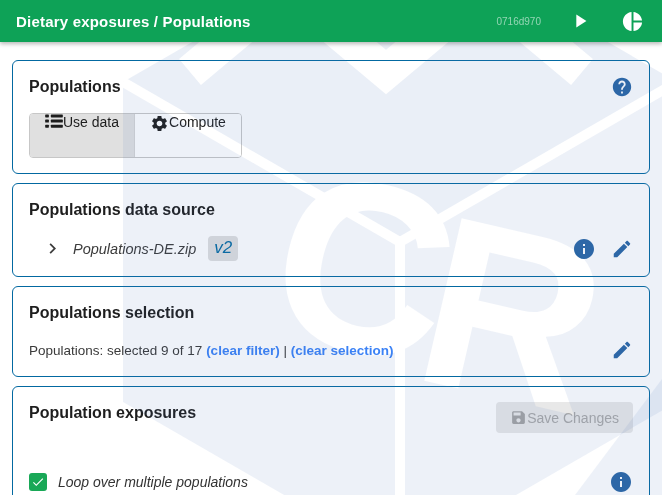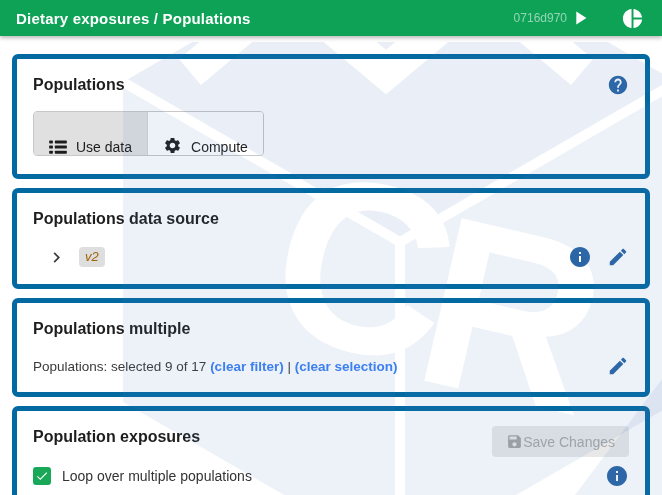--- a/index.html
+++ b/index.html
@@ -2,69 +2,69 @@
 <html><head>
 <meta charset="utf-8">
 <style>
   * { margin:0; padding:0; box-sizing:border-box; }
   html,body { width:662px; height:495px; overflow:hidden; background:#fff;
               font-family:"Liberation Sans", sans-serif; }
 
   
   .app-header {
     position:relative; z-index:10;
-    height:36px; background:#0ea257;
+    height:42px; background:#0ea257;
     display:flex; align-items:center;
     padding:0 16px;
     box-shadow:0 2px 4px rgba(0,0,0,.28);
   }
   .app-header .title { color:#fff; font-size:15px; font-weight:700; letter-spacing:.2px; }
   .spacer { flex:1; }
-  .run-id { color:rgba(255,255,255,.55); font-size:12px; }
+  .run-id { color:rgba(255,255,255,.55); font-size:10px; margin-right:26px; }
   .hdr-btn { background:none; border:none; cursor:pointer; padding:2px; display:flex; align-items:center; }
   .hdr-btn + .hdr-btn { margin-left:26px; }
   .hdr-btn svg { display:block; }
 
   
   main { position:relative; z-index:1; padding:18px 12px 0; }
 
   .card {
-    background:#fff; border:5px solid #0369a1; border-radius:6px;
+    background:#fff; border:1px solid #0369a1; border-radius:6px;
     padding:15px 16px; margin-bottom:9px;
   }
   .card-head { display:flex; align-items:flex-start; }
   .card h2 { font-size:16px; font-weight:700; color:#1e1e1e; line-height:22px; }
 
   .icon-btn { background:none; border:none; cursor:pointer; padding:0; display:flex; align-items:center; }
 
   
   .btn-group {
     display:inline-flex; margin-top:15px;
     border:1px solid #c7c7c7; border-radius:4px; overflow:hidden; background:#fff;
   }
   .seg {
-    display:flex; align-items:flex-end; gap:9px;
+    display:flex; align-items:flex-start; 
     height:43px; padding:0 15px;
     font-size:14px; color:#1d1d1d; background:#fff; cursor:pointer;
     border:none;
   }
   .seg.active { background:#e0e0e0; }
   .seg + .seg { border-left:1px solid #d4d4d4; }
 
   
   .row { display:flex; align-items:center; margin-top:15px; }
   .row .grow { flex:1; }
   .row .icon-btn + .icon-btn { margin-left:15px; }
 
   
   .ds-row { padding-left:13px; }
   .file-name { font-style:italic; font-size:14.5px; color:#3b3b3b; margin-left:10px; }
   .badge {
-    margin-left:12px; background:#dedede; color:#a16207;
-    font-size:13px; font-style:italic;
+    margin-left:12px; background:#dedede; color:#0369a1;
+    font-size:17px; font-style:italic;
     padding:2px 6px 3px; border-radius:4px;
   }
 
   
   .sel-text { font-size:13.5px; color:#3a3a3a; }
   .sel-text b { font-weight:700; color:#3b82f6; cursor:pointer; }
 
   
   .save-btn {
     display:flex; align-items:center; 
@@ -140,37 +140,38 @@
   </section>
 
   <section class="card">
     <h2>Populations data source</h2>
     <div class="row ds-row">
       <button class="icon-btn" title="Expand">
         <svg width="21" height="21" viewBox="0 0 24 24">
             <path fill="#3c3c3c" d="M10 6 8.59 7.41 13.17 12l-4.58 4.59L10 18l6-6z"></path>
           </svg>
       </button>
+      <span class="file-name">Populations-DE.zip</span>
       <span class="badge">v2</span>
       <div class="grow"></div>
       <button class="icon-btn" title="Info">
         <svg width="24" height="24" viewBox="0 0 24 24">
             <path fill="#2a66a5" d="M12 2C6.48 2 2 6.48 2 12s4.48 10 10 10 10-4.48 10-10S17.52 2 12 2zm1 15h-2v-6h2v6zm0-8h-2V7h2v2z"></path>
           </svg>
       </button>
       <button class="icon-btn" title="Edit">
         <svg width="22" height="22" viewBox="0 0 24 24">
             <path fill="#2a66a5" d="M3 17.25V21h3.75L17.81 9.94l-3.75-3.75L3 17.25zM20.71 7.04c.39-.39.39-1.02 0-1.41l-2.34-2.34c-.39-.39-1.02-.39-1.41 0l-1.83 1.83 3.75 3.75 1.83-1.83z"></path>
           </svg>
       </button>
     </div>
   </section>
 
   <section class="card">
-    <h2>Populations multiple</h2>
+    <h2>Populations selection</h2>
     <div class="row">
       <span class="sel-text"><span>Populations: selected 9 of 17 </span><b>(clear filter)</b><span> | </span><b>(clear selection)</b></span>
       <div class="grow"></div>
       <button class="icon-btn" title="Edit">
         <svg width="22" height="22" viewBox="0 0 24 24">
             <path fill="#2a66a5" d="M3 17.25V21h3.75L17.81 9.94l-3.75-3.75L3 17.25zM20.71 7.04c.39-.39.39-1.02 0-1.41l-2.34-2.34c-.39-.39-1.02-.39-1.41 0l-1.83 1.83 3.75 3.75 1.83-1.83z"></path>
           </svg>
       </button>
     </div>
   </section>
@@ -179,21 +180,21 @@
     <div class="card-head">
       <h2>Population exposures</h2>
       <div class="spacer"></div>
       <button class="save-btn" disabled="">
         <svg width="17" height="17" viewBox="0 0 24 24">
             <path fill="#a3a3a3" d="M17 3H5c-1.11 0-2 .9-2 2v14c0 1.1.89 2 2 2h14c1.1 0 2-.9 2-2V7l-4-4zm-5 16c-1.66 0-3-1.34-3-3s1.34-3 3-3 3 1.34 3 3-1.34 3-3 3zm3-10H5V5h10v4z"></path>
           </svg>
         <span>Save Changes</span>
       </button>
     </div>
-    <div class="row" style="margin-top:7px;">
+    <div class="row" style="margin-top:37px;font-style:italic;">
       <span class="checkbox" role="checkbox" aria-checked="true">
         <svg width="14" height="14" viewBox="0 0 24 24">
             <path fill="#fff" d="M9 16.17 4.83 12l-1.42 1.41L9 19 21 7l-1.41-1.41z"></path>
           </svg>
       </span>
       <span class="cb-label">Loop over multiple populations</span>
       <div class="grow"></div>
       <button class="icon-btn" title="Info">
         <svg width="24" height="24" viewBox="0 0 24 24">
             <path fill="#2a66a5" d="M12 2C6.48 2 2 6.48 2 12s4.48 10 10 10 10-4.48 10-10S17.52 2 12 2zm1 15h-2v-6h2v6zm0-8h-2V7h2v2z"></path>

